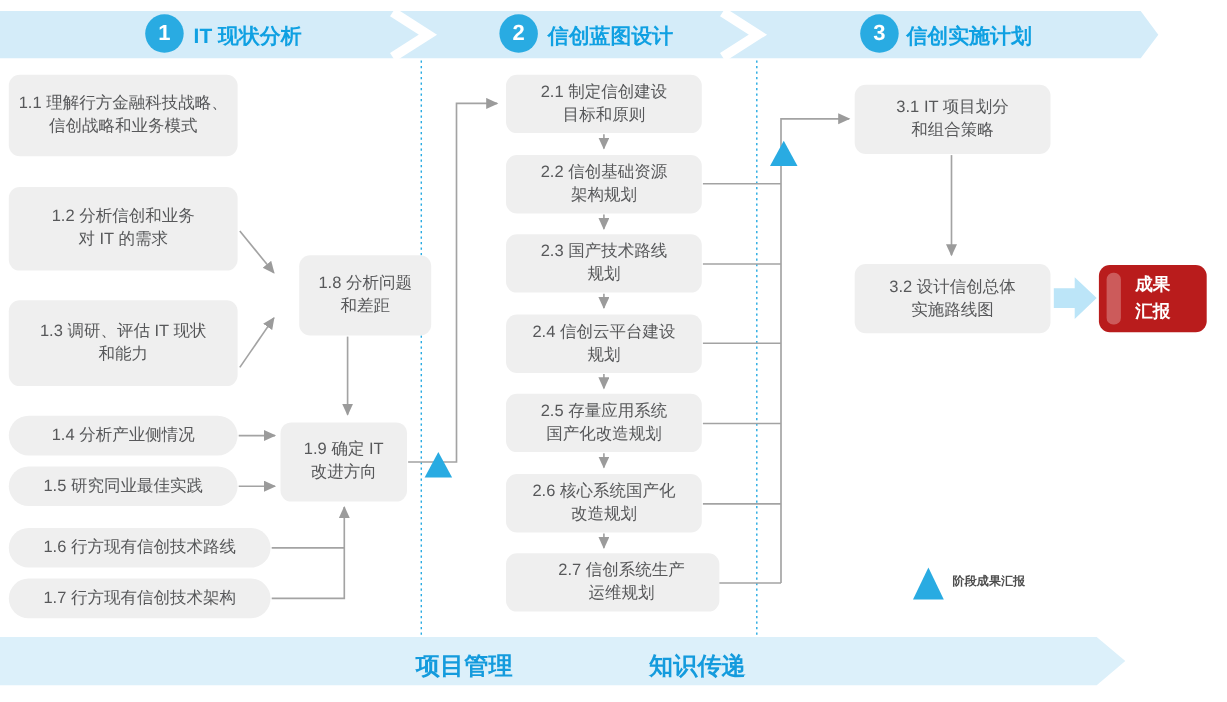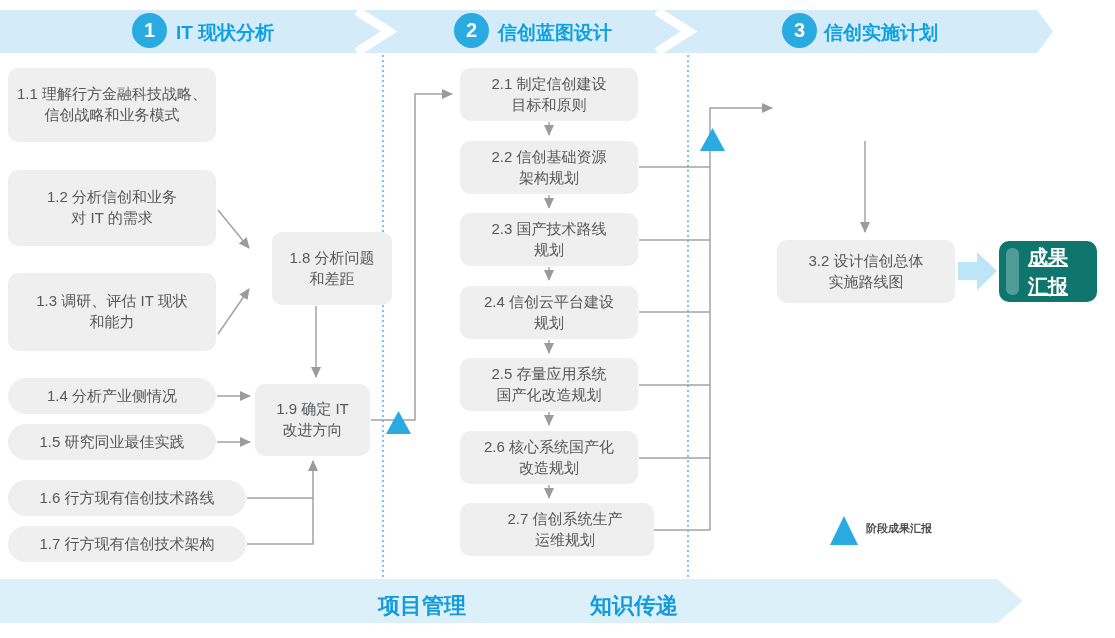--- a/index.html
+++ b/index.html
@@ -8,21 +8,21 @@
     font-family:"Liberation Sans","DejaVu Sans",sans-serif;
   }
   #bg-layer{position:absolute;left:0;top:0;width:1115px;height:638px;}
   .box{
     position:absolute;background:#EFEFEF;border-radius:10px;
     display:flex;align-items:center;justify-content:center;text-align:center;
     color:#57585A;font-size:15px;line-height:1.38;white-space:pre-line;
   }
   .pill{border-radius:19px;}
   .result-box{
-    background:#0f766e;color:#ffffff;font-weight:bold;font-size:20px;line-height:1.45;text-decoration:underline;
+    background:#b91c1c;color:#ffffff;font-weight:bold;font-size:16px;line-height:1.45;
   }
   .result-box::before{
     content:"";position:absolute;left:7px;top:7px;bottom:7px;width:13px;
     background:rgba(255,255,255,0.28);border-radius:6px;
   }
   .phase-circle{
     position:absolute;width:35px;height:35px;border-radius:50%;background:#29ABE2;
     color:#fff;font-weight:bold;font-size:20px;display:flex;align-items:center;justify-content:center;
   }
   .phase-title{position:absolute;color:#0FA0E2;font-weight:bold;font-size:19px;white-space:nowrap;}
@@ -115,20 +115,22 @@
 规划</div>
   <div class="box" style="left:460px;top:286px;width:178px;height:53px;">2.4 信创云平台建设
 规划</div>
   <div class="box" style="left:460px;top:358px;width:178px;height:53px;">2.5 存量应用系统
 国产化改造规划</div>
   <div class="box" style="left:460px;top:431px;width:178px;height:53px;">2.6 核心系统国产化
 改造规划</div>
   <div class="box" style="left:460px;top:503px;width:178px;height:53px;padding-left:16px;">2.7 信创系统生产
 运维规划</div>
 
+  <div class="box" style="left:777px;top:77px;width:178px;height:63px;">3.1 IT 项目划分
+和组合策略</div>
   <div class="box" style="left:777px;top:240px;width:178px;height:63px;">3.2 设计信创总体
 实施路线图</div>
   <div class="box result-box" style="left:999px;top:241px;width:98px;height:61px;">成果
 汇报</div>
 
   <div class="legend-label" style="left:866px;top:521px;">阶段成果汇报</div>
 
   <div class="band-label" style="left:378px;top:591px;">项目管理</div>
   <div class="band-label" style="left:590px;top:591px;">知识传递</div>
 

